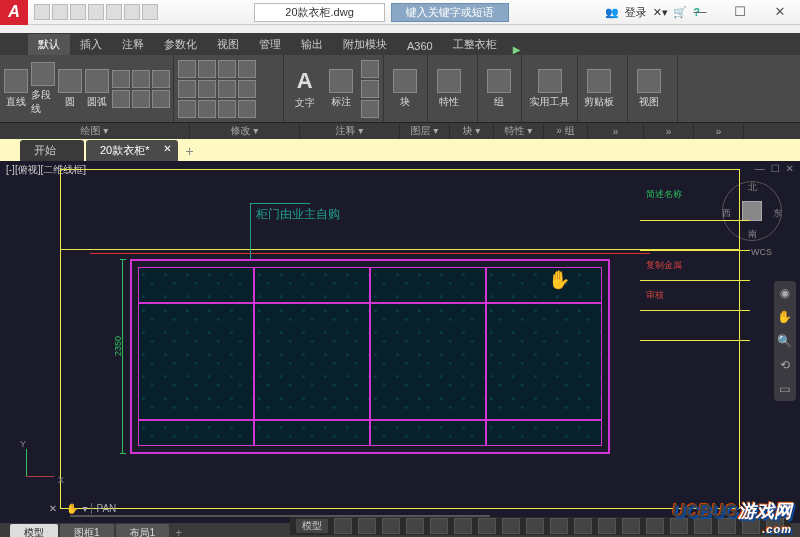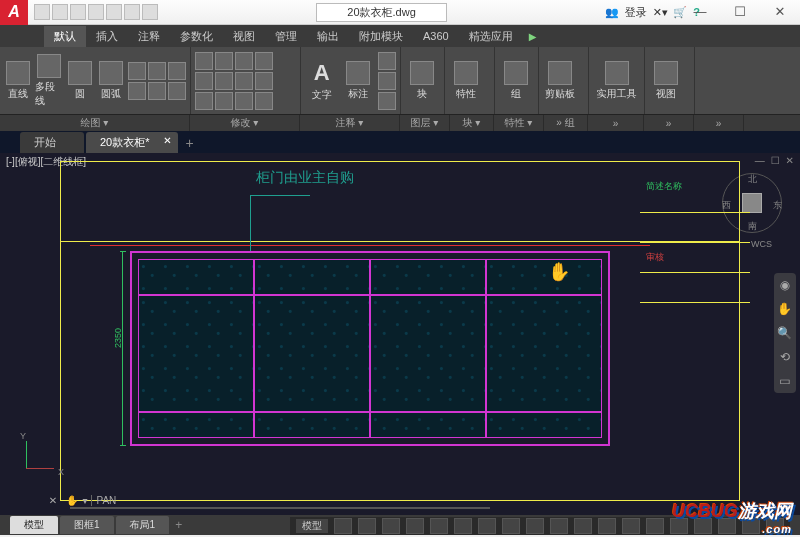--- a/index.html
+++ b/index.html
@@ -11,41 +11,41 @@
 .qat { display: flex; gap: 2px; margin-left: 6px; }
 .qat-btn { width: 16px; height: 16px; background: #ddd; border: 1px solid #bbb; }
 .title-center { flex: 1; display: flex; align-items: center; justify-content: center; gap: 6px; }
 .doc-name { background: #fff; border: 1px solid #bbb; padding: 1px 30px; font-size: 11px; color: #333; }
 .search-hint { background: #8aa8c5; color: #fff; padding: 1px 14px; font-size: 11px; border: 1px solid #6a8fb0; }
 .title-right { display: flex; align-items: center; gap: 6px; margin-right: 100px; color: #333; font-size: 11px; }
 .win-controls { position: absolute; right: 0; top: 0; display: flex; }
 .win-btn { width: 40px; height: 22px; display: flex; align-items: center; justify-content: center; font-size: 13px; color: #555; }
 
 
-.menustrip { height: 22px; background: #3a3a3a; display: flex; align-items: center; padding-left: 44px; }
+.menustrip { height: 22px; background: #3a3a3a; display: flex; align-items: flex-end; padding-left: 28px; margin-top: 8px; }
 .menu-item { color: #ccc; font-size: 11px; padding: 3px 10px; }
 .menu-item.active { background: #555; color: #fff; }
 .menu-play { margin-left: 6px; color: #7fd47f; font-size: 10px; }
 
 
 .ribbon { height: 68px; background: #4a4a4a; display: flex; border-bottom: 1px solid #222; }
 .ribbon-group { display: flex; flex-direction: column; border-right: 1px solid #333; padding: 2px 4px; }
 .rg-tools { flex: 1; display: flex; align-items: center; gap: 3px; }
 .big-tool { display: flex; flex-direction: column; align-items: center; color: #ddd; font-size: 10px; gap: 2px; width: 34px; }
 .big-tool .ico { width: 24px; height: 24px; background: #666; border: 1px solid #888; }
 .tool-grid { display: grid; grid-template-columns: repeat(3,18px); gap: 2px; }
 .small-tool { width: 18px; height: 18px; background: #666; border: 1px solid #888; }
 .letter-A { font-size: 22px; color: #ddd; font-weight: bold; }
 
 
 .ribbon-footer { height: 16px; background: #3a3a3a; display: flex; }
 .rf-seg { font-size: 10px; color: #aaa; text-align: right; border-right: 1px solid #2a2a2a; display: flex; align-items: center; justify-content: center; }
 
 
-.doc-tabs { height: 22px; background: #0f172a; display: flex; align-items: flex-end; padding-left: 20px; gap: 2px; }
+.doc-tabs { height: 22px; background: #fef9c3; display: flex; align-items: flex-end; padding-left: 20px; gap: 2px; }
 .doc-tab { background: #3a3a3a; color: #ccc; font-size: 11px; padding: 3px 28px 3px 14px; border-radius: 3px 3px 0 0; position: relative; }
 .doc-tab.active { background: #4a4a4a; color: #fff; }
 .doc-tab .close { position: absolute; right: 6px; top: 3px; font-size: 10px; }
 .doc-add { color: #888; margin-left: 6px; font-size: 14px; padding-bottom: 2px; }
 
 
 .canvas-wrap { position: relative; height: 362px; background: #1a1a2a; overflow: hidden; }
 .viewport-label { position: absolute; left: 6px; top: 2px; color: #ccc; font-size: 10px; }
 .vp-controls { position: absolute; right: 6px; top: 2px; color: #888; font-size: 10px; display: flex; gap: 6px; }
 
@@ -79,21 +79,21 @@
 
 .cabinet { position: absolute; left: 100px; top: 98px; width: 480px; height: 195px; border: 2px solid #d235d2; }
 .cabinet-grid { position: absolute; inset: 6px; display: grid; grid-template-columns: repeat(4,1fr); grid-template-rows: 36px 1fr 26px; }
 .cell { border: 1px solid #d235d2; background: radial-gradient(circle at 20% 30%, #0a3a4a 1px, transparent 2px), radial-gradient(circle at 60% 70%, #0a3a4a 1px, transparent 2px), #08202a; background-size: 22px 22px; }
 .dim-vert { position: absolute; left: 92px; top: 98px; width: 8px; height: 195px; border-left: 1px solid #2fbf5f; }
 .dim-vert::before, .dim-vert::after { content:''; position:absolute; left:-3px; width:6px; height:1px; background:#2fbf5f; }
 .dim-vert::before { top:0; } .dim-vert::after { bottom:0; }
 .dim-vert-text { position: absolute; left: 78px; top: 180px; color: #2fbf5f; font-size: 9px; transform: rotate(-90deg); }
 .leader { position: absolute; left: 220px; top: 42px; width: 1px; height: 56px; background: #1f9f8f; }
 .leader-h { position: absolute; left: 220px; top: 42px; width: 60px; height: 1px; background: #1f9f8f; }
-.leader-text { position: absolute; left: 226px; top: 16px; color: #1f9f8f; font-size: 14px; }
+.leader-text { position: absolute; left: 226px; top: 45px; color: #1f9f8f; font-size: 12px; }
 .pan-cursor { position: absolute; left: 518px; top: 108px; color: #ccc; font-size: 18px; }
 
 
 .ucs { position: absolute; left: 20px; bottom: 40px; width: 40px; height: 40px; }
 .ucs .y { position: absolute; left: 6px; bottom: 6px; width: 1px; height: 28px; background: #2fbf5f; }
 .ucs .x { position: absolute; left: 6px; bottom: 6px; width: 28px; height: 1px; background: #b04040; }
 .ucs .ly { position: absolute; left: 0; top: -4px; color: #888; font-size: 9px; }
 .ucs .lx { position: absolute; right: -4px; bottom: -2px; color: #888; font-size: 9px; }
 
 
@@ -108,39 +108,40 @@
 .ltab.active { background: #ddd; color: #222; }
 .ltab-add { color: #888; margin-left: 4px; font-size: 12px; }
 
 
 .statusbar { position: absolute; bottom: 2px; right: 10px; height: 18px; display: flex; align-items: center; gap: 6px; background: #2a2a2a; padding: 0 6px; }
 .status-btn { width: 18px; height: 16px; background: #444; border: 1px solid #555; }
 .status-text { color: #ccc; font-size: 10px; padding: 0 6px; background: #444; }
 
 
 .watermark { position: absolute; right: 8px; bottom: 2px; font-size: 18px; font-weight: bold; font-style: italic; color: #fff; text-shadow: 2px 2px 0 #0a4aa0, -1px -1px 0 #d04000; }
-.watermark .u { color: #b91c1c; text-align: right; }
+.watermark .u { color: #404040; text-align: right; }
 .watermark .sub { font-size: 11px; display: block; text-align: right; letter-spacing: 1px; }
 </style>
 </head>
 <body>
 
 <div class="titlebar">
   <div class="app-logo">A</div>
   <div class="qat">
     <div class="qat-btn"></div>
     <div class="qat-btn"></div>
     <div class="qat-btn"></div>
     <div class="qat-btn"></div>
     <div class="qat-btn"></div>
     <div class="qat-btn"></div>
     <div class="qat-btn"></div>
   </div>
   <div class="title-center">
     <span class="doc-name">20款衣柜.dwg</span>
+    <span class="search-hint">键入关键字或短语</span>
   </div>
   <div class="title-right">
     <span>👥</span>
     <span>登录</span>
     <span>✕▾</span>
     <span>🛒</span>
     <span style="color:#2a8; font-weight:bold;">?</span>
   </div>
   <div class="win-controls">
     <div class="win-btn">—</div>
@@ -152,26 +153,26 @@
 <div class="menustrip">
   <div class="menu-item active">默认</div>
   <div class="menu-item">插入</div>
   <div class="menu-item">注释</div>
   <div class="menu-item">参数化</div>
   <div class="menu-item">视图</div>
   <div class="menu-item">管理</div>
   <div class="menu-item">输出</div>
   <div class="menu-item">附加模块</div>
   <div class="menu-item">A360</div>
-  <div class="menu-item">精选应用</div>
+  <div class="menu-item">工整衣柜</div>
   <div class="menu-play">▶</div>
 </div>
 
 <div class="ribbon">
-  <div class="ribbon-group" style="width:191px">
+  <div class="ribbon-group" style="width:174px">
     <div class="rg-tools">
       <div class="big-tool">
           <div class="ico"></div>
           <span>直线</span>
         </div>
       <div class="big-tool">
           <div class="ico"></div>
           <span>多段线</span>
         </div>
       <div class="big-tool">
@@ -244,33 +245,33 @@
       </div>
   </div>
   <div class="ribbon-group" style="width:44px">
     <div class="rg-tools">
         <div class="big-tool">
           <div class="ico"></div>
           <span>组</span>
         </div>
       </div>
   </div>
+  <div class="ribbon-group" style="width:56px">
+    <div class="rg-tools">
+        <div class="big-tool" style="width:48px">
+          <div class="ico"></div>
+          <span>实用工具</span>
+        </div>
+      </div>
+  </div>
   <div class="ribbon-group" style="width:50px">
     <div class="rg-tools">
         <div class="big-tool">
           <div class="ico"></div>
           <span>剪贴板</span>
-        </div>
-      </div>
-  </div>
-  <div class="ribbon-group" style="width:56px">
-    <div class="rg-tools">
-        <div class="big-tool" style="width:48px">
-          <div class="ico"></div>
-          <span>实用工具</span>
         </div>
       </div>
   </div>
   <div class="ribbon-group" style="width:50px">
     <div class="rg-tools">
         <div class="big-tool">
           <div class="ico"></div>
           <span>视图</span>
         </div>
       </div>
@@ -349,20 +350,23 @@
     <div class="dim-vert"></div>
     <div class="dim-vert-text">2350</div>
     <div class="pan-cursor">✋</div>
 
     <div class="right-panel">
       <div class="row tall">
           <span class="lbl green">简述名称</span>
         </div>
       <div class="row"></div>
       <div class="row">
+          <span class="lbl red">复制金属</span>
+        </div>
+      <div class="row">
           <span class="lbl red">审核</span>
         </div>
       <div class="row"></div>
     </div>
   </div>
 
   <div class="ucs">
     <div class="y"></div>
     <div class="x"></div>
     <div class="ly">Y</div>

